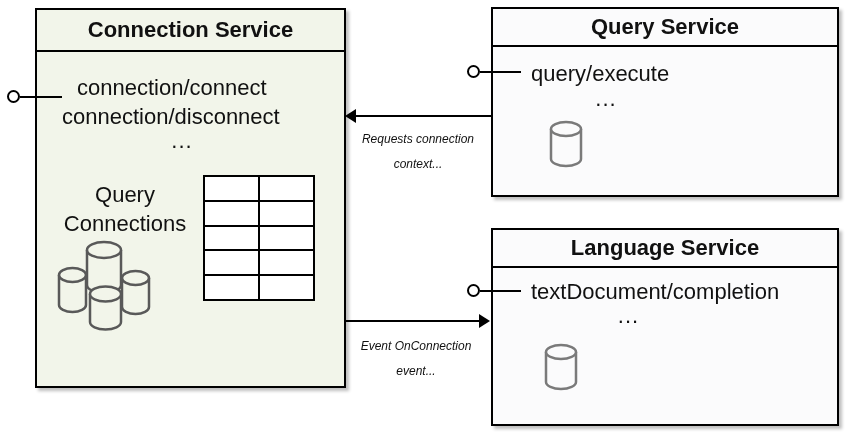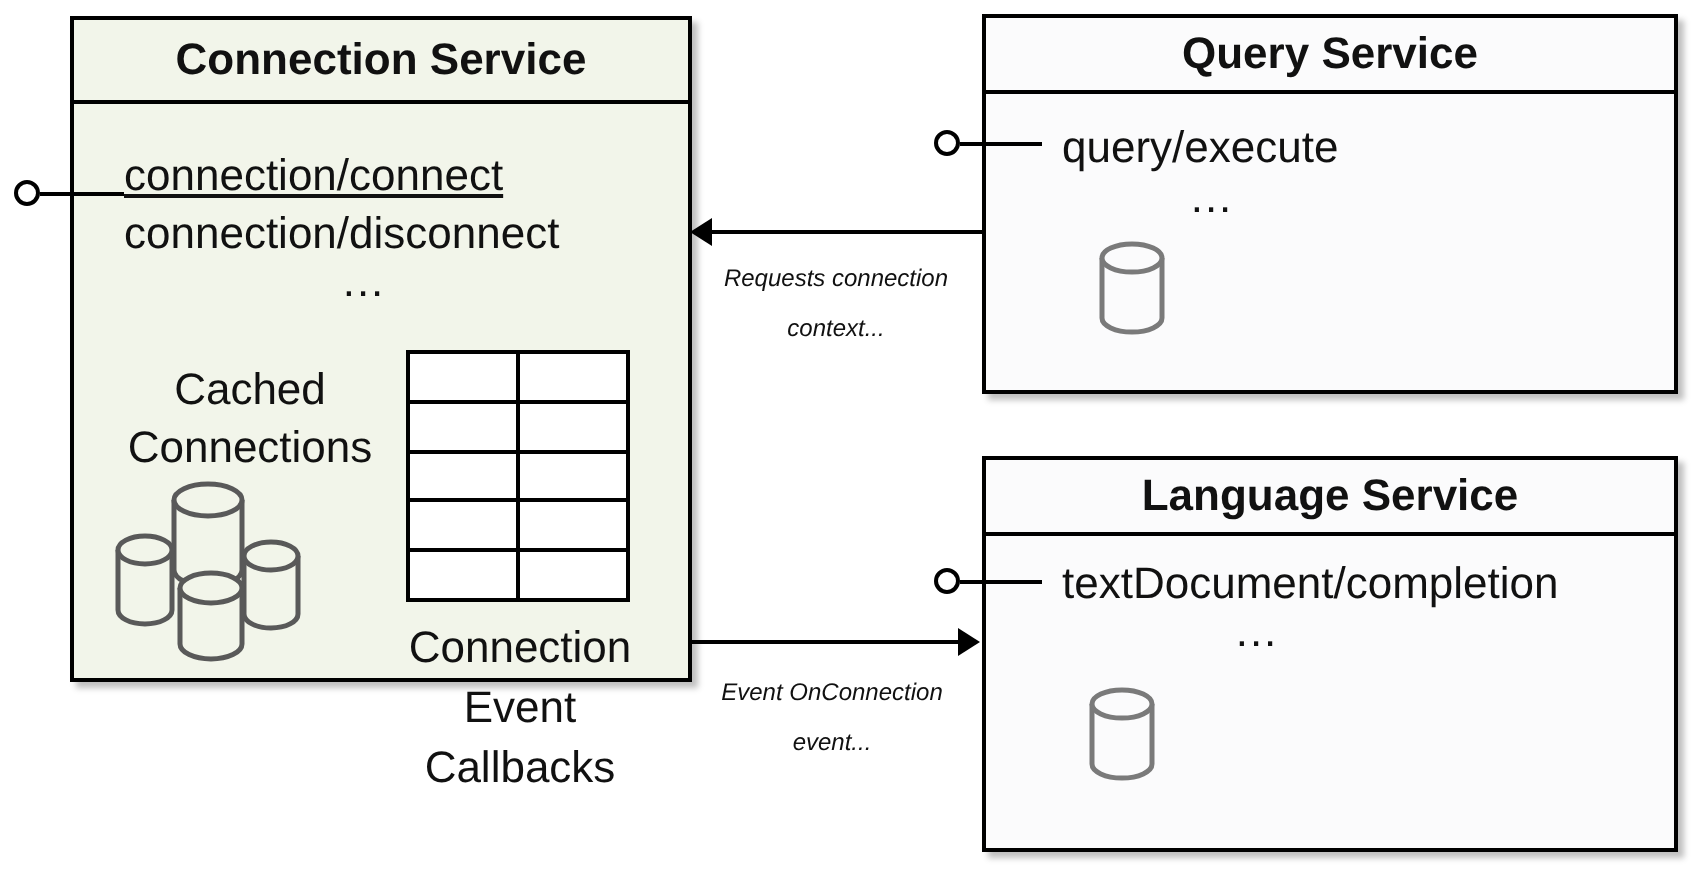--- a/index.html
+++ b/index.html
@@ -11,21 +11,21 @@
     width: 846px; height: 436px;
     background: #ffffff;
     overflow: hidden;
   }
 
   .service-box {
     position: absolute;
     border: 2px solid #000000;
     box-shadow: 3px 3px 3px rgba(0,0,0,0.25);
   }
-  .box-connection { left: 35px; top: 8px; width: 311px; height: 333px; background: #f2f5ea; }
+  .box-connection { left: 35px; top: 8px; width: 311px; height: 380px; background: #f2f5ea; }
   .box-query      { left: 491px; top: 7px; width: 348px; height: 190px; background: #fbfbfc; text-align: right; }
   .box-language   { left: 491px; top: 228px; width: 348px; height: 198px; background: #fbfbfc; }
 
   .title-bar {
     width: 100%;
     border-bottom: 2px solid #000000;
     display: flex; align-items: center; justify-content: center;
     font-weight: bold; font-size: 22px;
   }
   .title-tall { height: 42px; }
@@ -73,25 +73,25 @@
 </style>
 </head>
 <body>
 
 <div class="stage">
 
   <div class="service-box box-connection">
     <div class="title-bar title-tall">Connection Service</div>
   </div>
 
-  <div class="txt" style="left:62px; top:73px;text-decoration:underline;">connection/connect</div>
+  <div class="txt" style="left:77px; top:73px;">connection/connect</div>
   <div class="txt" style="left:62px; top:102px;">connection/disconnect</div>
   <div class="dots" style="left:62px; top:130px; width:240px;">...</div>
 
-  <div class="txt txt-wrap" style="left:45px; top:180px; width:160px;">Cached Connections</div>
+  <div class="txt txt-wrap" style="left:45px; top:180px; width:160px;">Query Connections</div>
 
   <svg class="icon-svg" style="left:54px; top:240px;" width="112" height="95" viewBox="0 0 112 95">
     <g stroke="#595959" stroke-width="2.5" fill="#f2f5ea">
 
       <path d="M 33 10 V 45 A 17 8 0 0 0 67 45 V 10"></path>
       <ellipse cx="50" cy="10" rx="17" ry="8"></ellipse>
 
       <path d="M 5 35 V 65 A 13.5 7 0 0 0 32 65 V 35"></path>
       <ellipse cx="18.5" cy="35" rx="13.5" ry="7"></ellipse>
 
@@ -109,21 +109,20 @@
     <div class="cell"></div>
       <div class="cell"></div>
     <div class="cell"></div>
       <div class="cell"></div>
     <div class="cell"></div>
       <div class="cell"></div>
     <div class="cell"></div>
       <div class="cell"></div>
   </div>
 
-  <div class="txt txt-wrap" style="left:190px; top:309px; width:140px; line-height:30px;">Connection Event Callbacks</div>
 
   <div class="lollipop-circle" style="left:7px; top:90px;"></div>
   <div class="hline" style="left:20px; top:96px; width:42px;"></div>
 
   <div class="service-box box-query">
     <div class="title-bar title-short">Query Service</div>
   </div>
 
   <div class="txt" style="left:531px; top:59px;">query/execute</div>
   <div class="dots" style="left:531px; top:88px; width:150px;">...</div>

